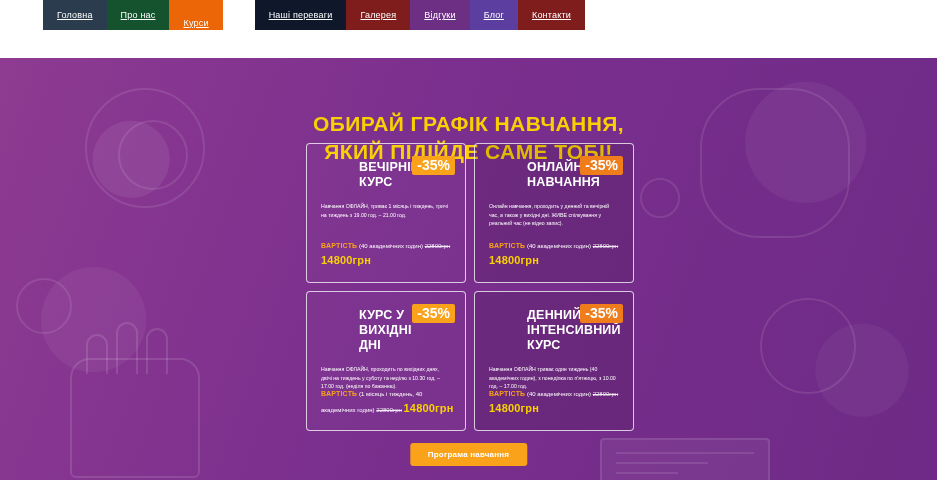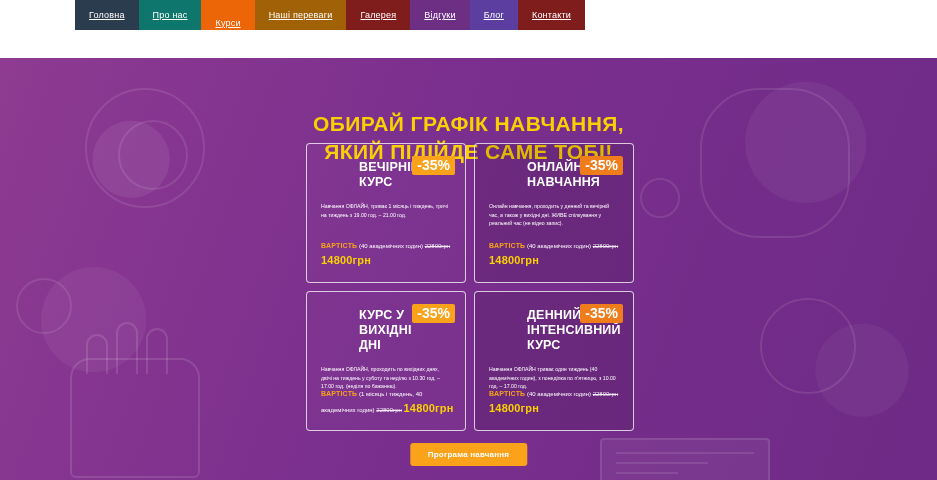--- a/index.html
+++ b/index.html
@@ -23,23 +23,23 @@
   .nav-item {
     height: 30px;
     display: flex; align-items: center; justify-content: center;
     padding: 0 14px;
     color: #ffffff;
     font-size: 9px;
     letter-spacing: .2px;
     white-space: nowrap;
   }
   .nav-item.c0 { background: #2b3c4e; }
-  .nav-item.c1 { background: #0f766e; }
+  .nav-item.c1 { background: #14532d; }
   .nav-item.c2 { background: #ec6608; height: 36px; align-items: center; padding-top: 9px; }
-  .nav-item.c3 { background: #a16207; }
+  .nav-item.c3 { background: #0f172a; margin-left: 32px; }
   .nav-item.c4 { background: #7f1d1d; }
   .nav-item.c5 { background: #6d2f84; }
   .nav-item.c6 { background: #5b3ea0; }
   .nav-item.c7 { background: #7f1d1d; }
 
   .white-strip {
     position: absolute; top: 30px; left: 0;
     width: 937px; height: 28px;
     background: #ffffff;
   }

